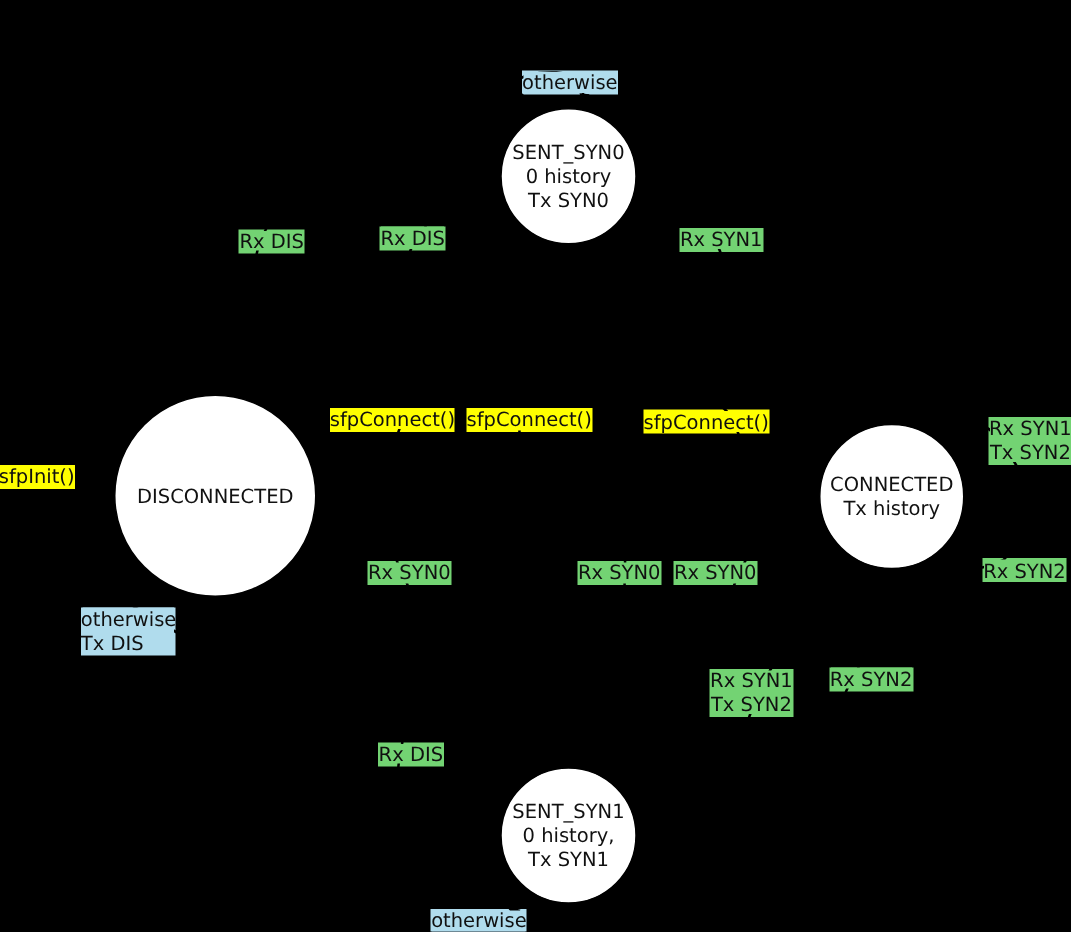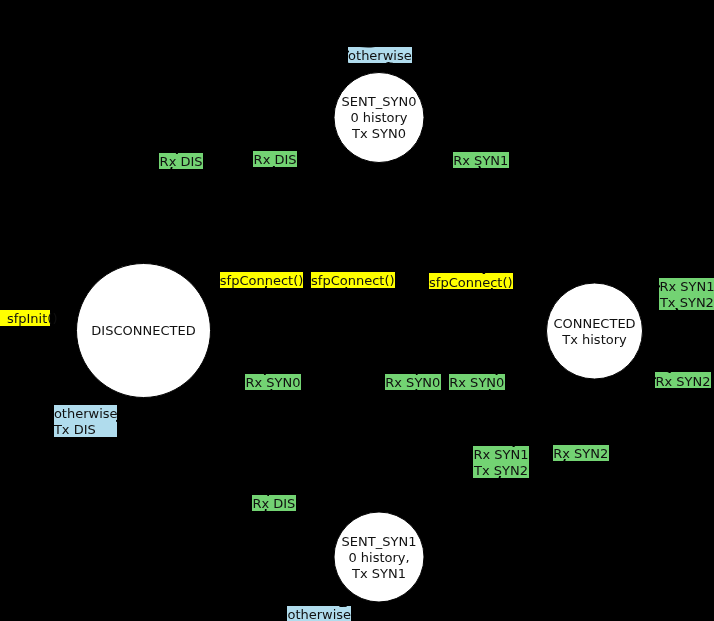--- a/index.html
+++ b/index.html
@@ -145,21 +145,21 @@
           <span class="lbl-line">sfpConnect()</span>
         </div>
       </div>
       <div class="elabel" style="left: 660px; top: 278.9px; width: 53.9px; height: 29.6px; background: rgb(115, 211, 115);">
         <div class="elabel-inner" style="margin-left: -1.1px; margin-top: 0.5px; width: 56px; text-align: center;">
           <span class="lbl-line">Rx SYN1</span>
           <span class="lbl-line">Tx SYN2</span>
         </div>
       </div>
       <div class="elabel" style="left: 0.2px; top: 310.9px; width: 49.2px; height: 13.9px; background: rgb(255, 255, 0);">
-        <div class="elabel-inner" style="margin-left: -1px; margin-top: 0.5px; width: 66px; text-align: center;">
+        <div class="elabel-inner" style="margin-left: -1px; margin-top: 0.5px; width: 66px; ">
           <span class="lbl-line">sfpInit()</span>
         </div>
       </div>
       <div class="elabel" style="left: 246px; top: 374.7px; width: 53.8px; height: 13.9px; background: rgb(115, 211, 115);">
         <div class="elabel-inner" style="margin-left: -1px; margin-top: 0.8px; width: 55.8px; text-align: center;">
           <span class="lbl-line">Rx SYN0</span>
         </div>
       </div>
       <div class="elabel" style="left: 385.9px; top: 374.7px; width: 53.8px; height: 14px; background: rgb(115, 211, 115);">
         <div class="elabel-inner" style="margin-left: -1px; margin-top: 0.8px; width: 55.8px; text-align: center;">

